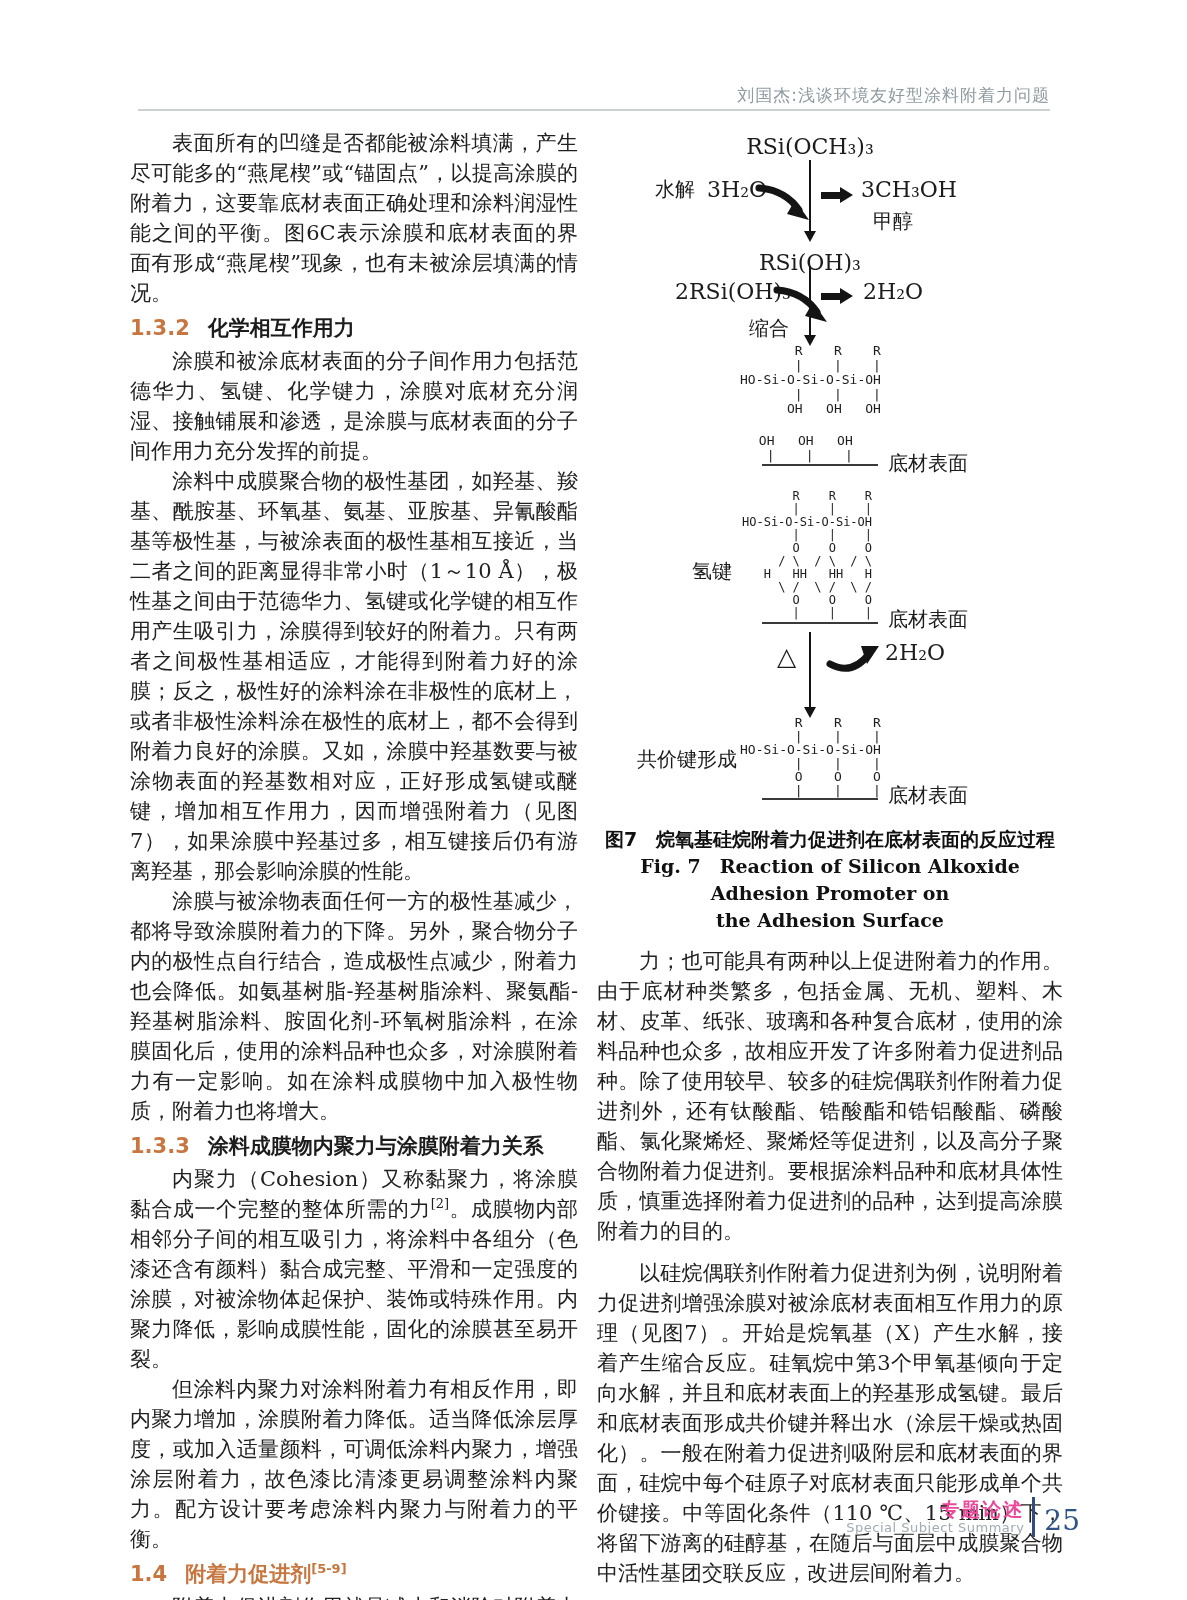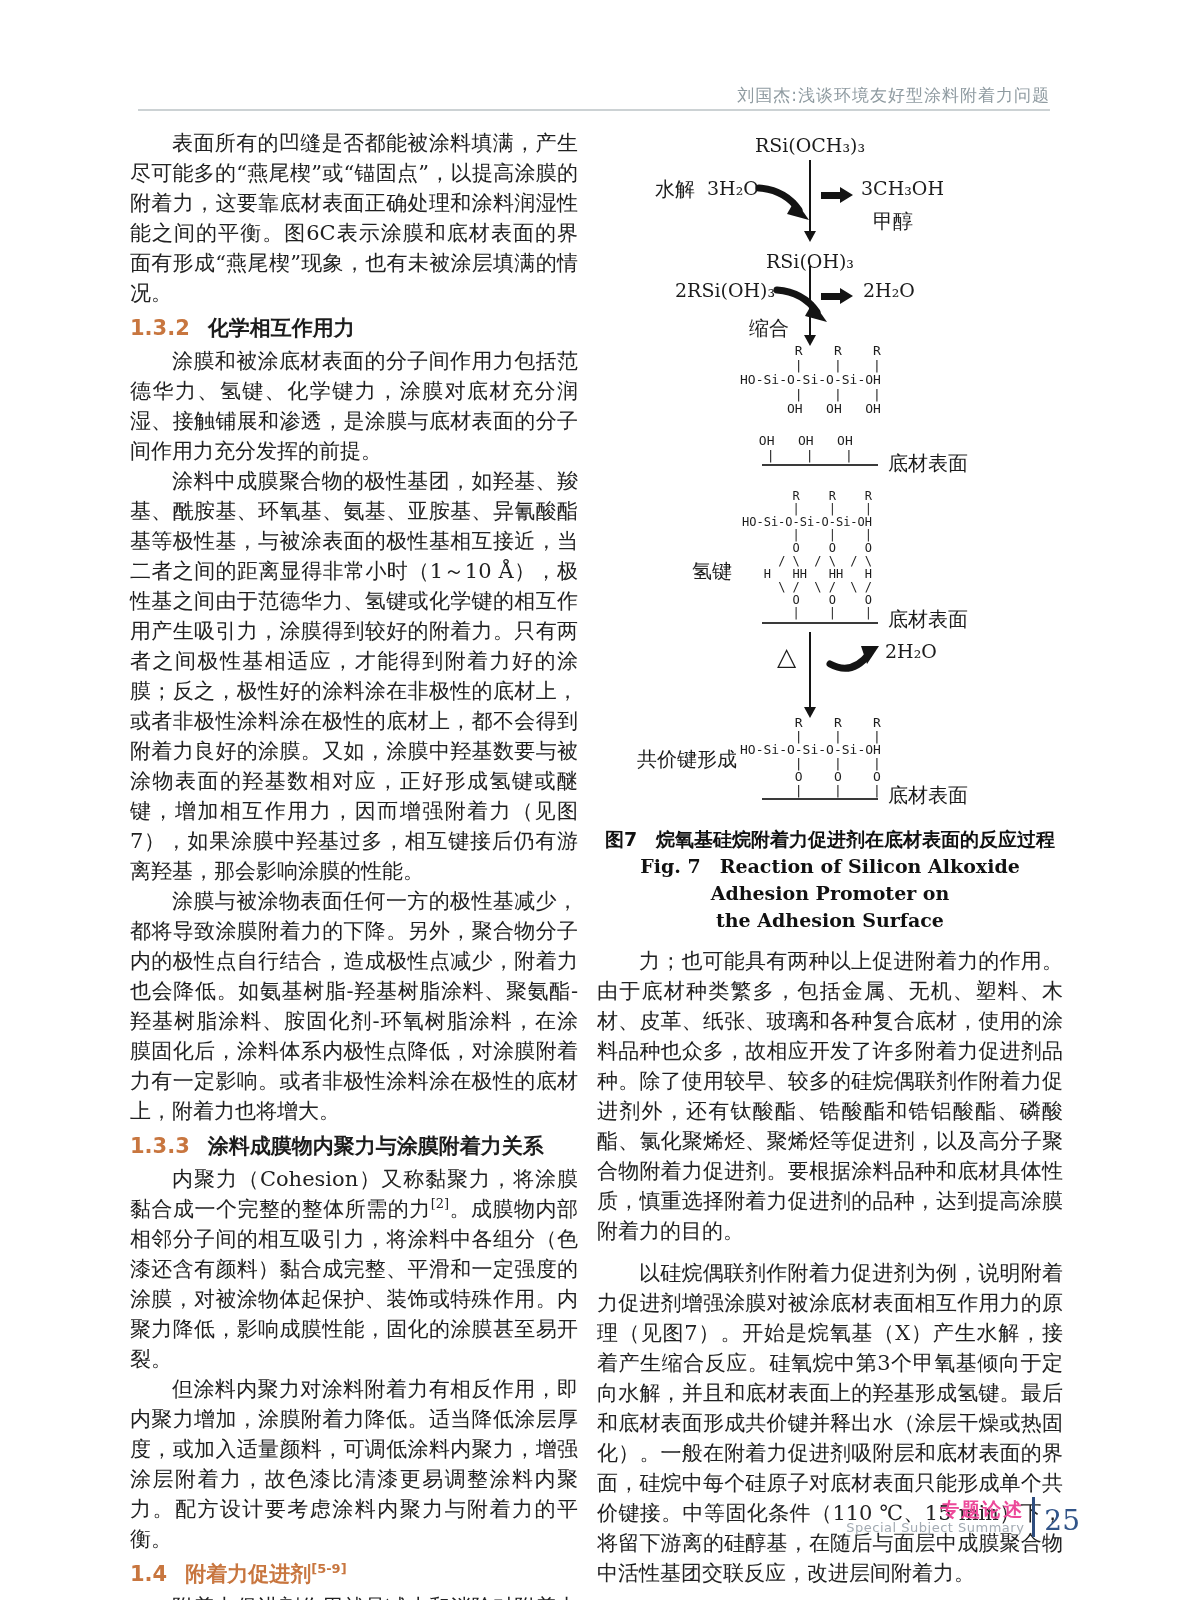--- a/index.html
+++ b/index.html
@@ -33,21 +33,21 @@
   }
   .sec-heading .sec-num { color:#c8763f; margin-right:18px;text-align:center; }
   .sec-heading.orange, .sec-heading.orange .sec-num { color:#c8763f; }
   .sec-heading sup { font-size:13px; line-height:0; }
   
   .figure { position:relative; width:466px; height:692px; }
   .fig-label {
     position:absolute; font-size:20px; color:#1c1c1c; white-space:nowrap;
   }
   .chem {
-    position:absolute; font-size:19px; color:#1c1c1c; white-space:nowrap;
+    position:absolute; font-size:22px; color:#1c1c1c; white-space:nowrap;
     font-family:"DejaVu Serif", serif;
   }
   .centered { transform:translateX(-50%); }
   .struct {
     position:absolute; font-family:"DejaVu Sans Mono", monospace;
     font-size:13px; line-height:14.5px; white-space:pre; color:#1c1c1c;text-align:right;
   }
   .struct.dense { font-size:12px; line-height:13px; }
   .struct.cova  { font-size:13px; line-height:13.5px; }
   .va { position:absolute; width:2px; background:#141414; }
@@ -102,21 +102,21 @@
 <div class="page">
 
   <div class="running-title">刘国杰:浅谈环境友好型涂料附着力问题</div>
   <div class="header-rule"></div>
 
   <div class="col-left">
     <p class="body-text">表面所有的凹缝是否都能被涂料填满，产生尽可能多的“燕尾楔”或“锚固点”，以提高涂膜的附着力，这要靠底材表面正确处理和涂料润湿性能之间的平衡。图6C表示涂膜和底材表面的界面有形成“燕尾楔”现象，也有未被涂层填满的情况。</p>
     <h3 class="sec-heading"><span class="sec-num">1.3.2</span><span>化学相互作用力</span></h3>
     <p class="body-text">涂膜和被涂底材表面的分子间作用力包括范德华力、氢键、化学键力，涂膜对底材充分润湿、接触铺展和渗透，是涂膜与底材表面的分子间作用力充分发挥的前提。</p>
     <p class="body-text">涂料中成膜聚合物的极性基团，如羟基、羧基、酰胺基、环氧基、氨基、亚胺基、异氰酸酯基等极性基，与被涂表面的极性基相互接近，当二者之间的距离显得非常小时（1～10 Å），极性基之间由于范德华力、氢键或化学键的相互作用产生吸引力，涂膜得到较好的附着力。只有两者之间极性基相适应，才能得到附着力好的涂膜；反之，极性好的涂料涂在非极性的底材上，或者非极性涂料涂在极性的底材上，都不会得到附着力良好的涂膜。又如，涂膜中羟基数要与被涂物表面的羟基数相对应，正好形成氢键或醚键，增加相互作用力，因而增强附着力（见图7），如果涂膜中羟基过多，相互键接后仍有游离羟基，那会影响涂膜的性能。</p>
-    <p class="body-text">涂膜与被涂物表面任何一方的极性基减少，都将导致涂膜附着力的下降。另外，聚合物分子内的极性点自行结合，造成极性点减少，附着力也会降低。如氨基树脂-羟基树脂涂料、聚氨酯-羟基树脂涂料、胺固化剂-环氧树脂涂料，在涂膜固化后，涂料体系内极性点降低，对涂膜附着力有一定影响。或者非极性涂料涂在极性的底材上，附着力也将增大。</p>
+    <p class="body-text">涂膜与被涂物表面任何一方的极性基减少，都将导致涂膜附着力的下降。另外，聚合物分子内的极性点自行结合，造成极性点减少，附着力也会降低。如氨基树脂-羟基树脂涂料、聚氨酯-羟基树脂涂料、胺固化剂-环氧树脂涂料，在涂膜固化后，使用的涂料品种也众多，对涂膜附着力有一定影响。如在涂料成膜物中加入极性物质，附着力也将增大。</p>
     <h3 class="sec-heading"><span class="sec-num">1.3.3</span><span>涂料成膜物内聚力与涂膜附着力关系</span></h3>
     <p class="body-text"><span>内聚力（Cohesion）又称黏聚力，将涂膜黏合成一个完整的整体所需的力</span><sup>[2]</sup><span>。成膜物内部相邻分子间的相互吸引力，将涂料中各组分（色漆还含有颜料）黏合成完整、平滑和一定强度的涂膜，对被涂物体起保护、装饰或特殊作用。内聚力降低，影响成膜性能，固化的涂膜甚至易开裂。</span></p>
     <p class="body-text">但涂料内聚力对涂料附着力有相反作用，即内聚力增加，涂膜附着力降低。适当降低涂层厚度，或加入适量颜料，可调低涂料内聚力，增强涂层附着力，故色漆比清漆更易调整涂料内聚力。配方设计要考虑涂料内聚力与附着力的平衡。</p>
     <h3 class="sec-heading orange"><span class="sec-num">1.4</span><span>附着力促进剂</span><sup>[5-9]</sup></h3>
     <p class="body-text">附着力促进剂作用就是减少和消除对附着力负面影响的因素，或是促进涂料对底材表面的润湿性，增强相互物理作用力；或是增加涂层与底材表面相互作用的键合力；或是调低涂膜的内聚力以提高附着</p>
   </div>
 
   <div class="col-right">
 
     <div class="figure">

